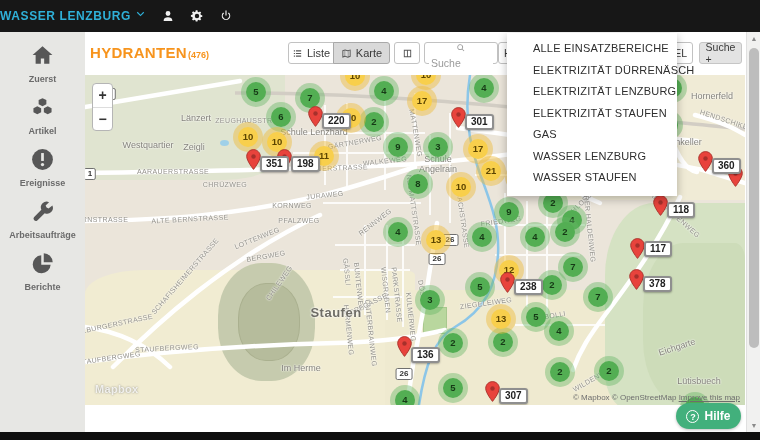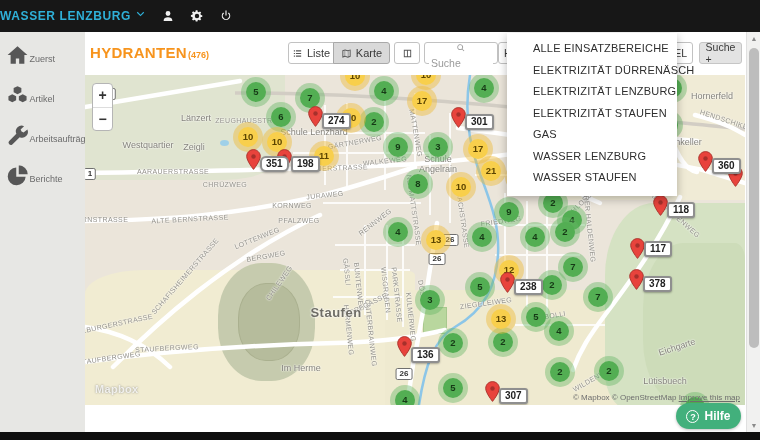--- a/index.html
+++ b/index.html
@@ -14,21 +14,21 @@
   .brand{color:#fff;font-size:13px;font-weight:bold;letter-spacing:.4px;padding-left:12px;}
   .topbar-right{display:flex;align-items:center;gap:15px;padding-right:8px;}
   .ctx-sel{display:flex;align-items:center;gap:4px;color:#2fb0d8;font-size:12px;
            font-weight:bold;letter-spacing:.6px;cursor:pointer;}
   .ctx-sel svg{width:11px;height:11px;fill:#2fb0d8;}
   .tb-icon{width:14px;height:14px;fill:#efefef;cursor:pointer;display:block;}
 
   
   .sidebar{position:absolute;left:0;top:32px;width:85px;height:400px;background:#e7e7e4;
            display:flex;flex-direction:column;align-items:center;padding-top:11px;gap:11px;}
-  .side-item{display:flex;flex-direction:row;align-items:center;cursor:pointer;width:76px;}
+  .side-item{display:flex;flex-direction:column;align-items:center;cursor:pointer;width:76px;font-weight:bold;}
   .side-item svg{width:25px;height:25px;fill:#575757;}
   .side-label{font-size:9px;color:#6b6b6b;margin-top:2px;text-align:center;}
 
   
   .page-title{position:absolute;left:90px;top:44px;font-size:15px;font-weight:bold;
               color:#f7941d;letter-spacing:.3px;}
   .page-count{position:absolute;left:188px;top:50px;font-size:9px;font-weight:bold;color:#f7941d;}
   .btn{position:absolute;top:42px;height:22px;border:1px solid #c2c2c2;background:#fff;
        border-radius:3px;font-size:11px;color:#3a3a3a;display:flex;align-items:center;
        justify-content:center;gap:4px;padding:0 7px;cursor:pointer;}
@@ -133,20 +133,28 @@
         <span><svg viewBox="0 0 24 24">
             <path d="M12 3 2.5 11.5h2.9V20h5v-5.2h3.2V20h5v-8.5h2.9z"></path>
           </svg></span>
         <div class="side-label">Zuerst</div>
       </div>
       <div class="side-item">
         <span><svg viewBox="0 0 24 24">
             <path d="M12 3 8.3 4.9v3.9L12 10.7l3.7-1.9V4.9zM7 10.8l-3.7 1.9v3.9L7 18.5l3.7-1.9v-3.9zm10 0-3.7 1.9v3.9L17 18.5l3.7-1.9v-3.9z"></path>
           </svg></span>
         <div class="side-label">Artikel</div>
+      </div>
+      <div class="side-item">
+        <span><svg viewBox="0 0 24 24">
+            <circle cx="12" cy="12" r="10"></circle>
+            <rect x="10.7" y="5.8" width="2.6" height="7.6" fill="#e7e7e4"></rect>
+            <circle cx="12" cy="16.9" r="1.6" fill="#e7e7e4"></circle>
+          </svg></span>
+        <div class="side-label">Ereignisse</div>
       </div>
       <div class="side-item">
         <span><svg viewBox="0 0 24 24">
             <path d="M21.5 6.2a5.6 5.6 0 0 1-7.4 7.4L7 20.7a2.3 2.3 0 0 1-3.2-3.2l7.1-7.1a5.6 5.6 0 0 1 7.4-7.4L15 6.3l.9 1.9 1.9.9z"></path>
           </svg></span>
         <div class="side-label">Arbeitsaufträge</div>
       </div>
       <div class="side-item">
         <span><svg viewBox="0 0 24 24">
             <path d="M10.8 4.2a8.6 8.6 0 1 0 9 9h-9z"></path>
@@ -294,21 +302,21 @@
         <span class="street" style="left: 509px; top: 303px; transform: translate(-50%, -50%) rotate(-30deg);">WILDENWEG</span>
         <span class="street" style="left: 470px; top: 240px; transform: translate(-50%, -50%) rotate(-10deg);">BOLLI</span>
         <span class="town" style="left: 111px; top: 43px;">Länzert</span>
         <span class="town" style="left: 109px; top: 72px;">Zeigli</span>
         <span class="town" style="left: 63px; top: 70px;">Westquartier</span>
         <span class="town" style="left: 627px; top: 21px;">Hornerfeld</span>
         <span class="town" style="left: 601px; top: 67px;">enkeller</span>
         <span class="town big" style="left: 251px; top: 237px;">Staufen</span>
         <span class="town big" style="left: 455px; top: 99px;">Lenzburg</span>
         <span class="town" style="left: 216px; top: 293px;">Im Herme</span>
-        <span class="town" style="left: 580px; top: 306px;">Lütisbuech</span>
+        <span class="town" style="left: 614px; top: 306px;">Lütisbuech</span>
         <span class="town" style="left: 592px; top: 272px; transform: translate(-50%, -50%) rotate(-18deg);">Eichgarte</span>
         <span class="town" style="left: 229px; top: 57px;">Schule Lenzhard</span>
         <span class="town wrap" style="left: 353px; top: 90px;">Schule Angelrain</span>
         <span class="shield" style="left: 5px; top: 99px;">1</span>
         <span class="shield" style="left: 25px; top: 19px;">1</span>
         <span class="shield" style="left: 365px; top: 165px;">26</span>
         <span class="shield" style="left: 352px; top: 184px;">26</span>
         <span class="shield" style="left: 319px; top: 299px;">26</span>
       </div>
     <div id="map-markers">
@@ -358,35 +366,35 @@
         <div class="cluster y" style="left: 414px; top: 185px;">12</div>
         <div class="cluster y" style="left: 406px; top: 234px;">13</div>
         <div class="cluster y" style="left: 260px; top: -9px;">10</div>
         <div class="cluster y" style="left: 331px; top: -10px;">10</div>
         <div class="pin" style="left: 222.5px; top: 31px;">
           <svg viewBox="0 0 24 34">
             <path d="M12 1C5.9 1 1 5.9 1 12c0 7.5 11 21 11 21s11-13.5 11-21C23 5.9 18.1 1 12 1z" fill="#E8433C" stroke="#a8322b" stroke-width="1.5"></path>
             <circle cx="12" cy="12" r="3.6" fill="rgba(0,0,0,.28)"></circle>
           </svg>
         </div>
-        <div class="pin-label" style="left: 237px; top: 38px;">274</div>
+        <div class="pin-label" style="left: 237px; top: 38px;">220</div>
         <div class="pin" style="left: 365.5px; top: 32px;">
           <svg viewBox="0 0 24 34">
             <path d="M12 1C5.9 1 1 5.9 1 12c0 7.5 11 21 11 21s11-13.5 11-21C23 5.9 18.1 1 12 1z" fill="#E8433C" stroke="#a8322b" stroke-width="1.5"></path>
             <circle cx="12" cy="12" r="3.6" fill="rgba(0,0,0,.28)"></circle>
           </svg>
         </div>
         <div class="pin-label" style="left: 380px; top: 39px;">301</div>
         <div class="pin" style="left: 160.5px; top: 74px;">
           <svg viewBox="0 0 24 34">
             <path d="M12 1C5.9 1 1 5.9 1 12c0 7.5 11 21 11 21s11-13.5 11-21C23 5.9 18.1 1 12 1z" fill="#E8433C" stroke="#a8322b" stroke-width="1.5"></path>
             <circle cx="12" cy="12" r="3.6" fill="rgba(0,0,0,.28)"></circle>
           </svg>
         </div>
-        <div class="pin-label" style="left: 175px; top: 81px; border-radius: 6px;">351</div>
+        <div class="pin-label" style="left: 175px; top: 81px;">351</div>
         <div class="pin" style="left: 191.5px; top: 74px;">
           <svg viewBox="0 0 24 34">
             <path d="M12 1C5.9 1 1 5.9 1 12c0 7.5 11 21 11 21s11-13.5 11-21C23 5.9 18.1 1 12 1z" fill="#E8433C" stroke="#a8322b" stroke-width="1.5"></path>
             <circle cx="12" cy="12" r="3.6" fill="rgba(0,0,0,.28)"></circle>
           </svg>
         </div>
         <div class="pin-label" style="left: 206px; top: 81px;">198</div>
         <div class="pin" style="left: 612.5px; top: 76px;">
           <svg viewBox="0 0 24 34">
             <path d="M12 1C5.9 1 1 5.9 1 12c0 7.5 11 21 11 21s11-13.5 11-21C23 5.9 18.1 1 12 1z" fill="#E8433C" stroke="#a8322b" stroke-width="1.5"></path>

